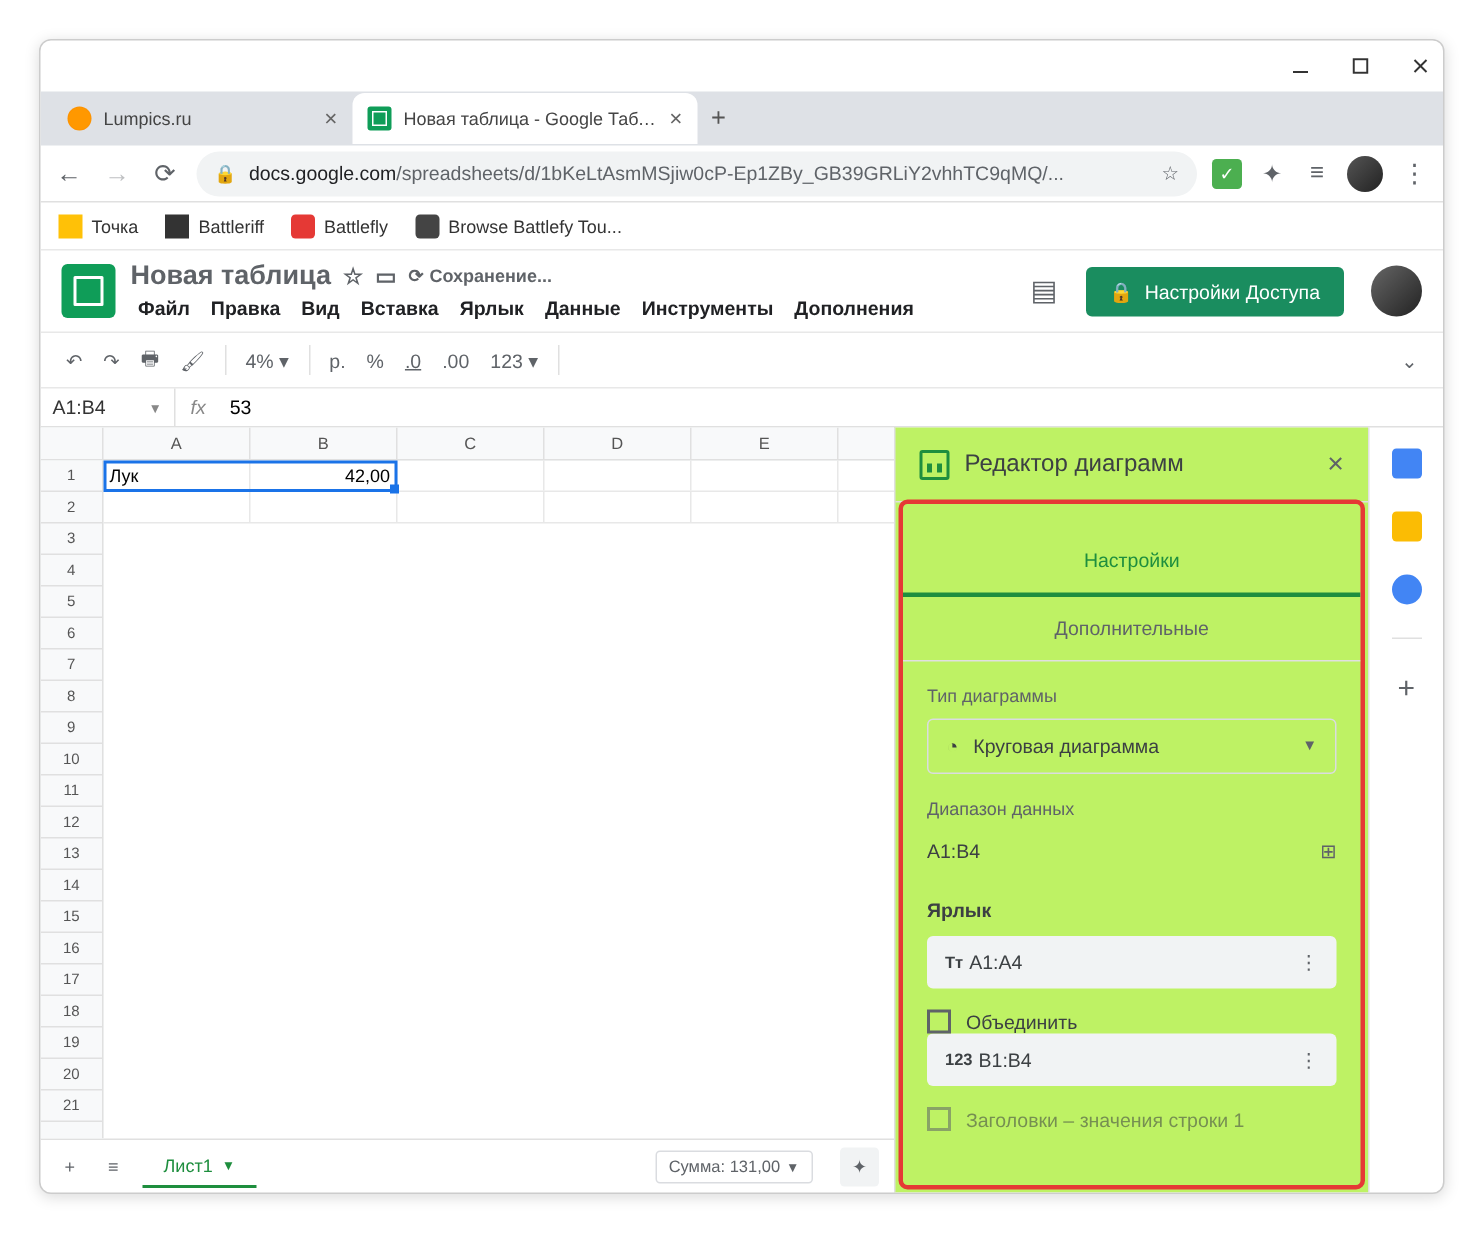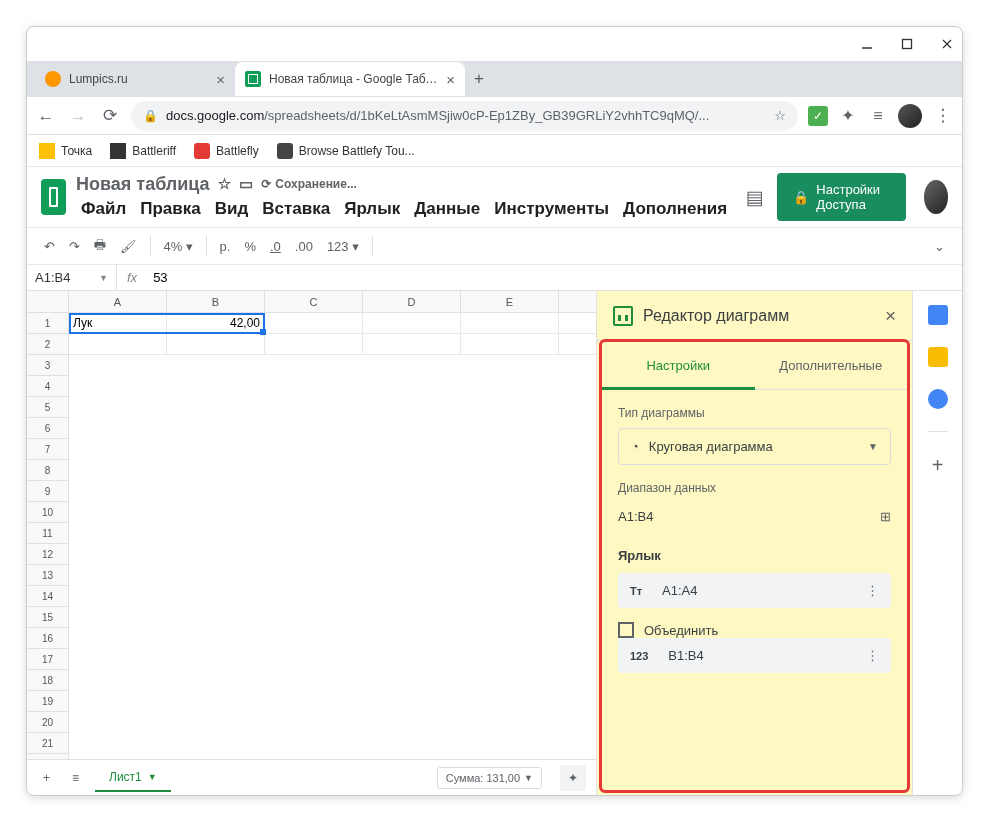--- a/index.html
+++ b/index.html
@@ -44,21 +44,21 @@
 
 
 .doc-header { display: flex; align-items: center; padding: 6px 14px; gap: 10px; }
 .doc-logo { width: 36px; height: 36px; background: #0f9d58; border-radius: 4px; position: relative; }
 .doc-logo::after { content: ""; position: absolute; inset: 8px; border: 2px solid #fff; border-radius: 1px; }
 .doc-title-area { flex: 1; font-weight: bold; }
 .doc-title-row { display: flex; align-items: center; gap: 8px; }
 .doc-title { font-size: 18px; color: #5f6368; }
 .doc-icon { color: #5f6368; font-size: 15px; }
 .saving { font-size: 12px; color: #5f6368; display: flex; align-items: center; gap: 4px; }
-.menu-row { display: flex; gap: 4px; font-size: 17px; color: #202124; margin-top: 2px; align-items: center; }
+.menu-row { display: flex; gap: 4px; font-size: 13px; color: #202124; margin-top: 2px; align-items: center; }
 .menu-row span { padding: 2px 5px; }
 .comment-btn { width: 36px; height: 36px; border-radius: 50%; display: flex; align-items: center; justify-content: center; color: #5f6368; font-size: 19px; }
 .share-btn { background: #1a8d5f; color: #fff; border-radius: 4px; padding: 9px 16px; font-size: 13px; font-weight: 500; display: flex; align-items: center; gap: 7px; }
 .avatar-large { width: 34px; height: 34px; border-radius: 50%; background: linear-gradient(135deg,#666,#222); margin-left: 8px; }
 
 
 .toolbar { display: flex; align-items: center; height: 38px; padding: 0 12px; gap: 4px; border-top: 1px solid #e8e8e8; border-bottom: 1px solid #e8e8e8; font-size: 13px; color: #444; }
 .tb-btn { padding: 4px 5px; color: #5f6368; }
 .tb-sep { width: 1px; height: 20px; background: #e0e0e0; margin: 0 4px; }
 
@@ -89,38 +89,38 @@
 
 
 .chart-container { position: absolute; top: 32px; left: 5px; width: 490px; height: 380px; background: #fff; border: 1px solid #dadce0; }
 .pie-chart { position: absolute; top: 20px; left: 115px; }
 .pie-label { position: absolute; font-size: 11px; color: #666; }
 .pie-label .name { color: #333; }
 .pie-label .pct { color: #999; }
 .label-line { position: absolute; height: 1px; background: #aaa; }
 
 
-.editor { width: 316px; border-left: 1px solid #e0e0e0; display: flex; flex-direction: column; background: #fef9c3; }
+.editor { width: 316px; border-left: 1px solid #e0e0e0; display: flex; flex-direction: column; background: #bef264; }
 .editor-header { display: flex; align-items: center; height: 50px; padding: 0 16px; gap: 10px; border-bottom: 1px solid #e0e0e0; }
 .editor-icon { width: 20px; height: 20px; border: 2px solid #1e8e3e; border-radius: 2px; position: relative; }
 .editor-icon::after { content: ""; position: absolute; left: 3px; right: 3px; bottom: 3px; top: 7px; background: linear-gradient(to right, #1e8e3e 33%, transparent 33% 66%, #1e8e3e 66%); }
 .editor-title { flex: 1; font-size: 16px; color: #3c4043; }
 .editor-close { color: #5f6368; font-size: 19px; }
 .editor-body { flex: 1; border: 3px solid #e53935; margin: -2px 2px 2px 2px; padding: 0 16px 12px; overflow: hidden; border-radius: 6px; }
-.editor-tabs { display: flex; border-bottom: 1px solid #e0e0e0; margin: 2px -16px; }
+.editor-tabs { display: flex; border-bottom: 1px solid #e0e0e0; margin: 16px -16px; flex-direction: column; }
 .ed-tab { flex: 1; text-align: center; padding: 14px 0; font-size: 13px; color: #5f6368; }
 .ed-tab.active { color: #1e8e3e; font-weight: 500; border-bottom: 3px solid #1e8e3e; margin-bottom: -1px; }
 .ed-section { margin-top: 16px; }
 .ed-label { font-size: 12px; color: #5f6368; margin-bottom: 8px; }
 .ed-select { border: 1px solid #dadce0; border-radius: 4px; padding: 10px 12px; font-size: 13px; color: #3c4043; display: flex; align-items: center; gap: 10px; }
 .ed-select .arrow { margin-left: auto; color: #5f6368; font-size: 10px; }
 .ed-range { display: flex; align-items: center; font-size: 13px; color: #3c4043; padding: 6px 0; }
 .ed-range .grid-icon { margin-left: auto; color: #5f6368; }
 .ed-heading { font-size: 13px; font-weight: bold; color: #3c4043; margin-top: 18px; margin-bottom: 10px; }
-.ed-chip { background: #f1f3f4; border-radius: 4px; padding: 10px 12px; display: flex; align-items: center; gap: 20px; font-size: 13px; color: #3c4043; justify-content: center; }
+.ed-chip { background: #f1f3f4; border-radius: 4px; padding: 10px 12px; display: flex; align-items: center; gap: 4px; font-size: 13px; color: #3c4043; justify-content: center; }
 .ed-chip .more { margin-left: auto; color: #5f6368; }
 .ed-check { display: flex; align-items: center; gap: 10px; font-size: 13px; color: #3c4043; margin-top: 14px; }
 .ed-check .box { width: 16px; height: 16px; border: 2px solid #5f6368; }
 
 
 .sidebar-apps { width: 50px; border-left: 1px solid #e0e0e0; display: flex; flex-direction: column; align-items: center; padding-top: 14px; gap: 22px; }
 .app-icon { width: 20px; height: 20px; border-radius: 3px; }
 .cal-icon { background: #4285f4; }
 .keep-icon { background: #fbbc04; }
 .tasks-icon { background: #4285f4; border-radius: 50%; }
@@ -369,20 +369,24 @@
         </div>
         <div class="ed-check">
           <div class="box"></div>
           <span>Объединить</span>
         </div>
         <div class="ed-chip">
           <span style="font-size:11px;font-weight:bold">123</span>
           <span>B1:B4</span>
           <span class="more">⋮</span>
         </div>
+        <div class="ed-check" style="opacity:.55">
+          <div class="box"></div>
+          <span>Заголовки – значения строки 1</span>
+        </div>
       </div>
     </div>
 
     <div class="sidebar-apps">
       <div class="app-icon cal-icon"></div>
       <div class="app-icon keep-icon"></div>
       <div class="app-icon tasks-icon"></div>
       <div style="height:1px;width:20px;background:#e0e0e0"></div>
       <div class="plus-icon">+</div>
     </div>

